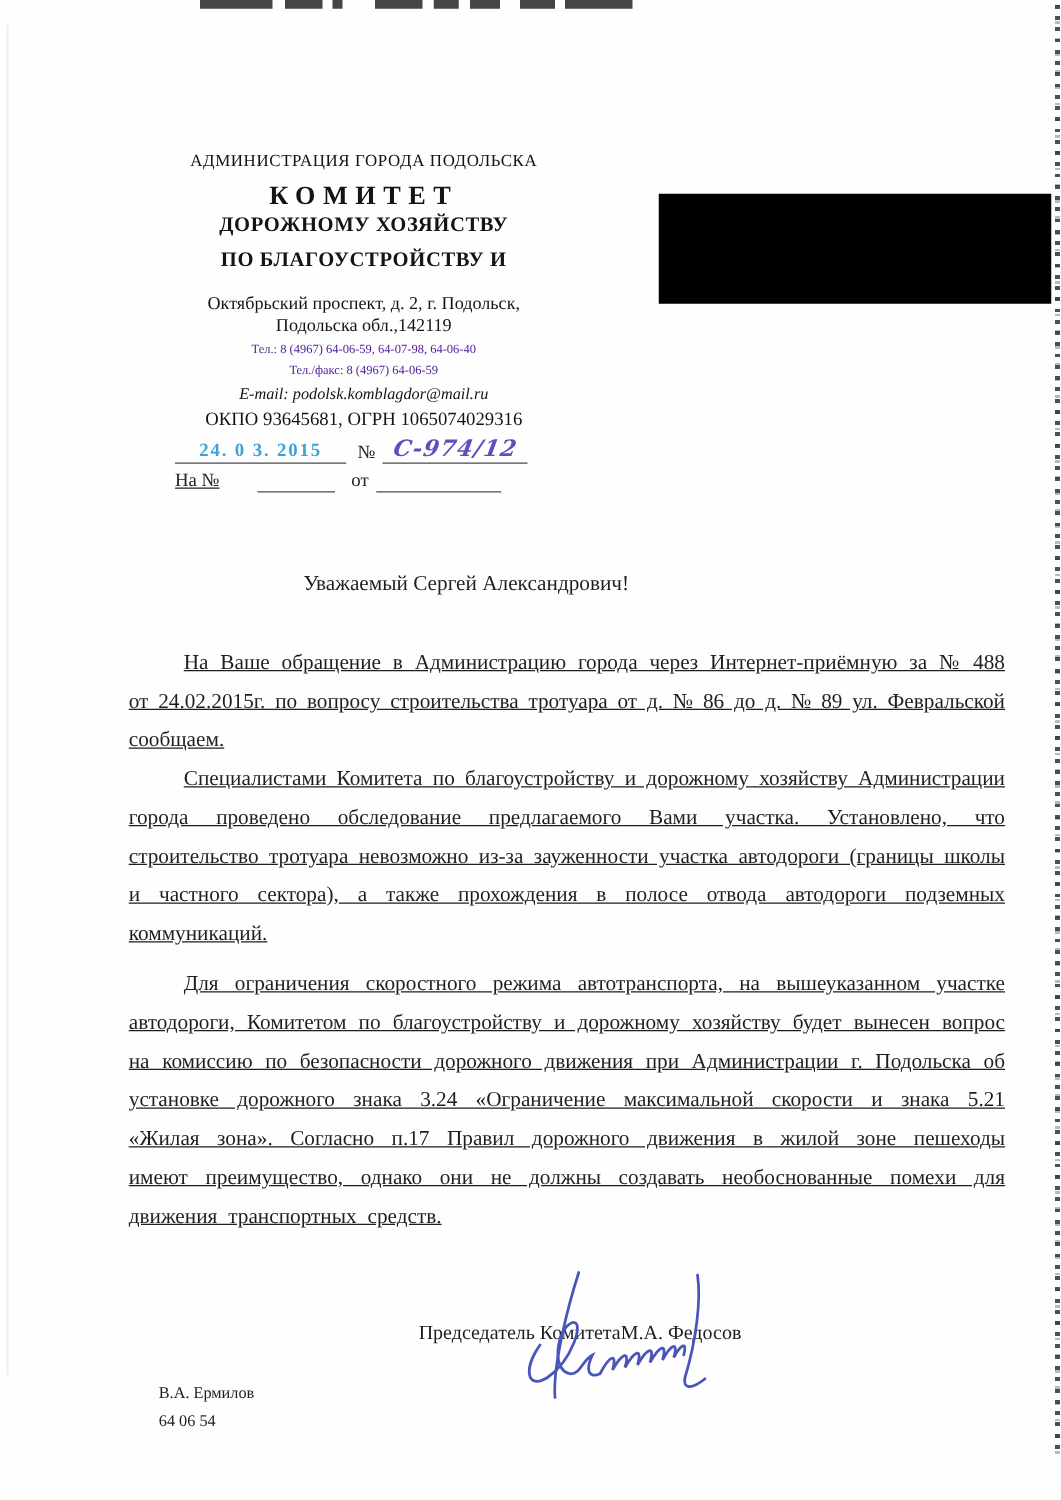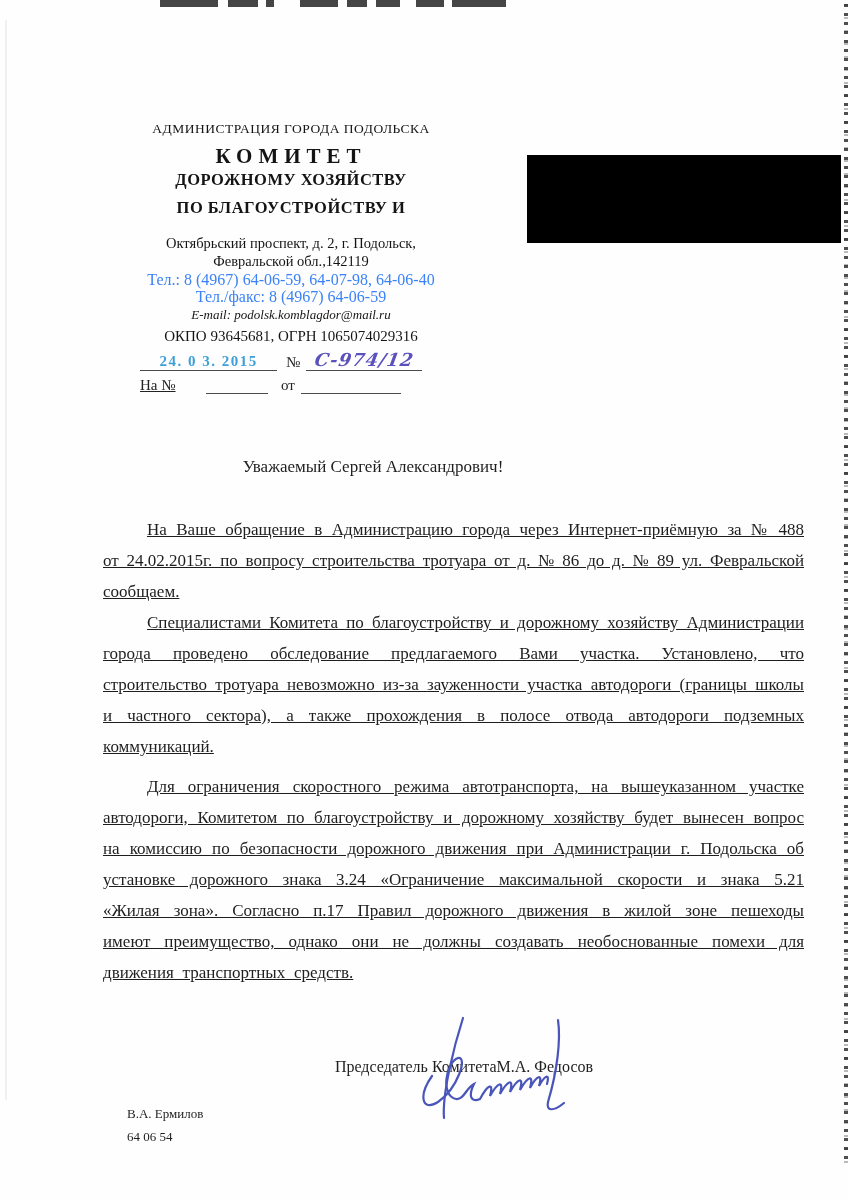--- a/index.html
+++ b/index.html
@@ -22,21 +22,21 @@
       repeating-linear-gradient(to bottom, rgba(60,60,60,.35) 0 2px, transparent 2px 13px);
   }
   .left-line{position:absolute;left:5px;top:20px;width:2px;height:1080px;background:rgba(110,120,150,.10);}
 
   
   .letterhead{position:absolute;left:62px;top:121px;width:458px;text-align:center;color:#141414;}
   .lh-parent{font-size:13.5px;letter-spacing:.5px;}
   .lh-name{font-size:21px;font-weight:bold;letter-spacing:6px;margin-top:7px;}
   .lh-sub{font-size:16.5px;font-weight:bold;line-height:22px;margin-top:4px;letter-spacing:.5px;}
   .lh-addr{font-size:14.5px;line-height:18px;margin-top:15px;}
-  .lh-phone{font-size:16px;line-height:14px;margin-top:3px;color:#3b82f6;}
+  .lh-phone{font-size:10px;line-height:14px;margin-top:3px;color:#4c1d95;}
   .lh-email{font-size:13px;font-style:italic;margin-top:3px;}
   .lh-codes{font-size:15px;margin-top:5px;}
   .lh-codes2{font-size:12.5px;margin-top:3px;}
 
   
   .refblock{position:absolute;left:140px;top:349px;width:300px;font-size:15px;color:#222;}
   .refrow{display:flex;align-items:flex-end;height:22px;}
   .u{border-bottom:1.2px solid #4a4a4a;}
   .date-cell{width:137px;text-align:center;position:relative;}
   .stamp{
@@ -87,21 +87,21 @@
   <div class="redaction" style="background: rgb(0, 0, 0);"></div>
   <div class="edge-ticks"></div>
   <div class="left-line"></div>
 
   <div class="letterhead">
     <div class="lh-parent">АДМИНИСТРАЦИЯ ГОРОДА ПОДОЛЬСКА</div>
     <div class="lh-name">КОМИТЕТ</div>
     <div class="lh-sub" style="margin-top:0">ДОРОЖНОМУ ХОЗЯЙСТВУ</div>
     <div class="lh-sub" style="margin-top:6px">ПО  БЛАГОУСТРОЙСТВУ И</div>
     <div class="lh-addr">Октябрьский проспект, д. 2,  г. Подольск,</div>
-    <div class="lh-addr" style="margin-top:0">Февральской обл.,142119</div>
+    <div class="lh-addr" style="margin-top:0">Подольска обл.,142119</div>
     <div class="lh-phone">Тел.: 8 (4967) 64-06-59, 64-07-98, 64-06-40</div>
     <div class="lh-phone">Тел./факс: 8 (4967) 64-06-59</div>
     <div class="lh-email">E-mail: podolsk.komblagdor@mail.ru</div>
     <div class="lh-codes">ОКПО 93645681, ОГРН 1065074029316</div>
   </div>
 
   <div class="refblock">
     <div class="refrow">
       <div class="date-cell u">
         <span class="stamp" style="color: rgb(63, 160, 216);">24. 0 3. 2015</span>

